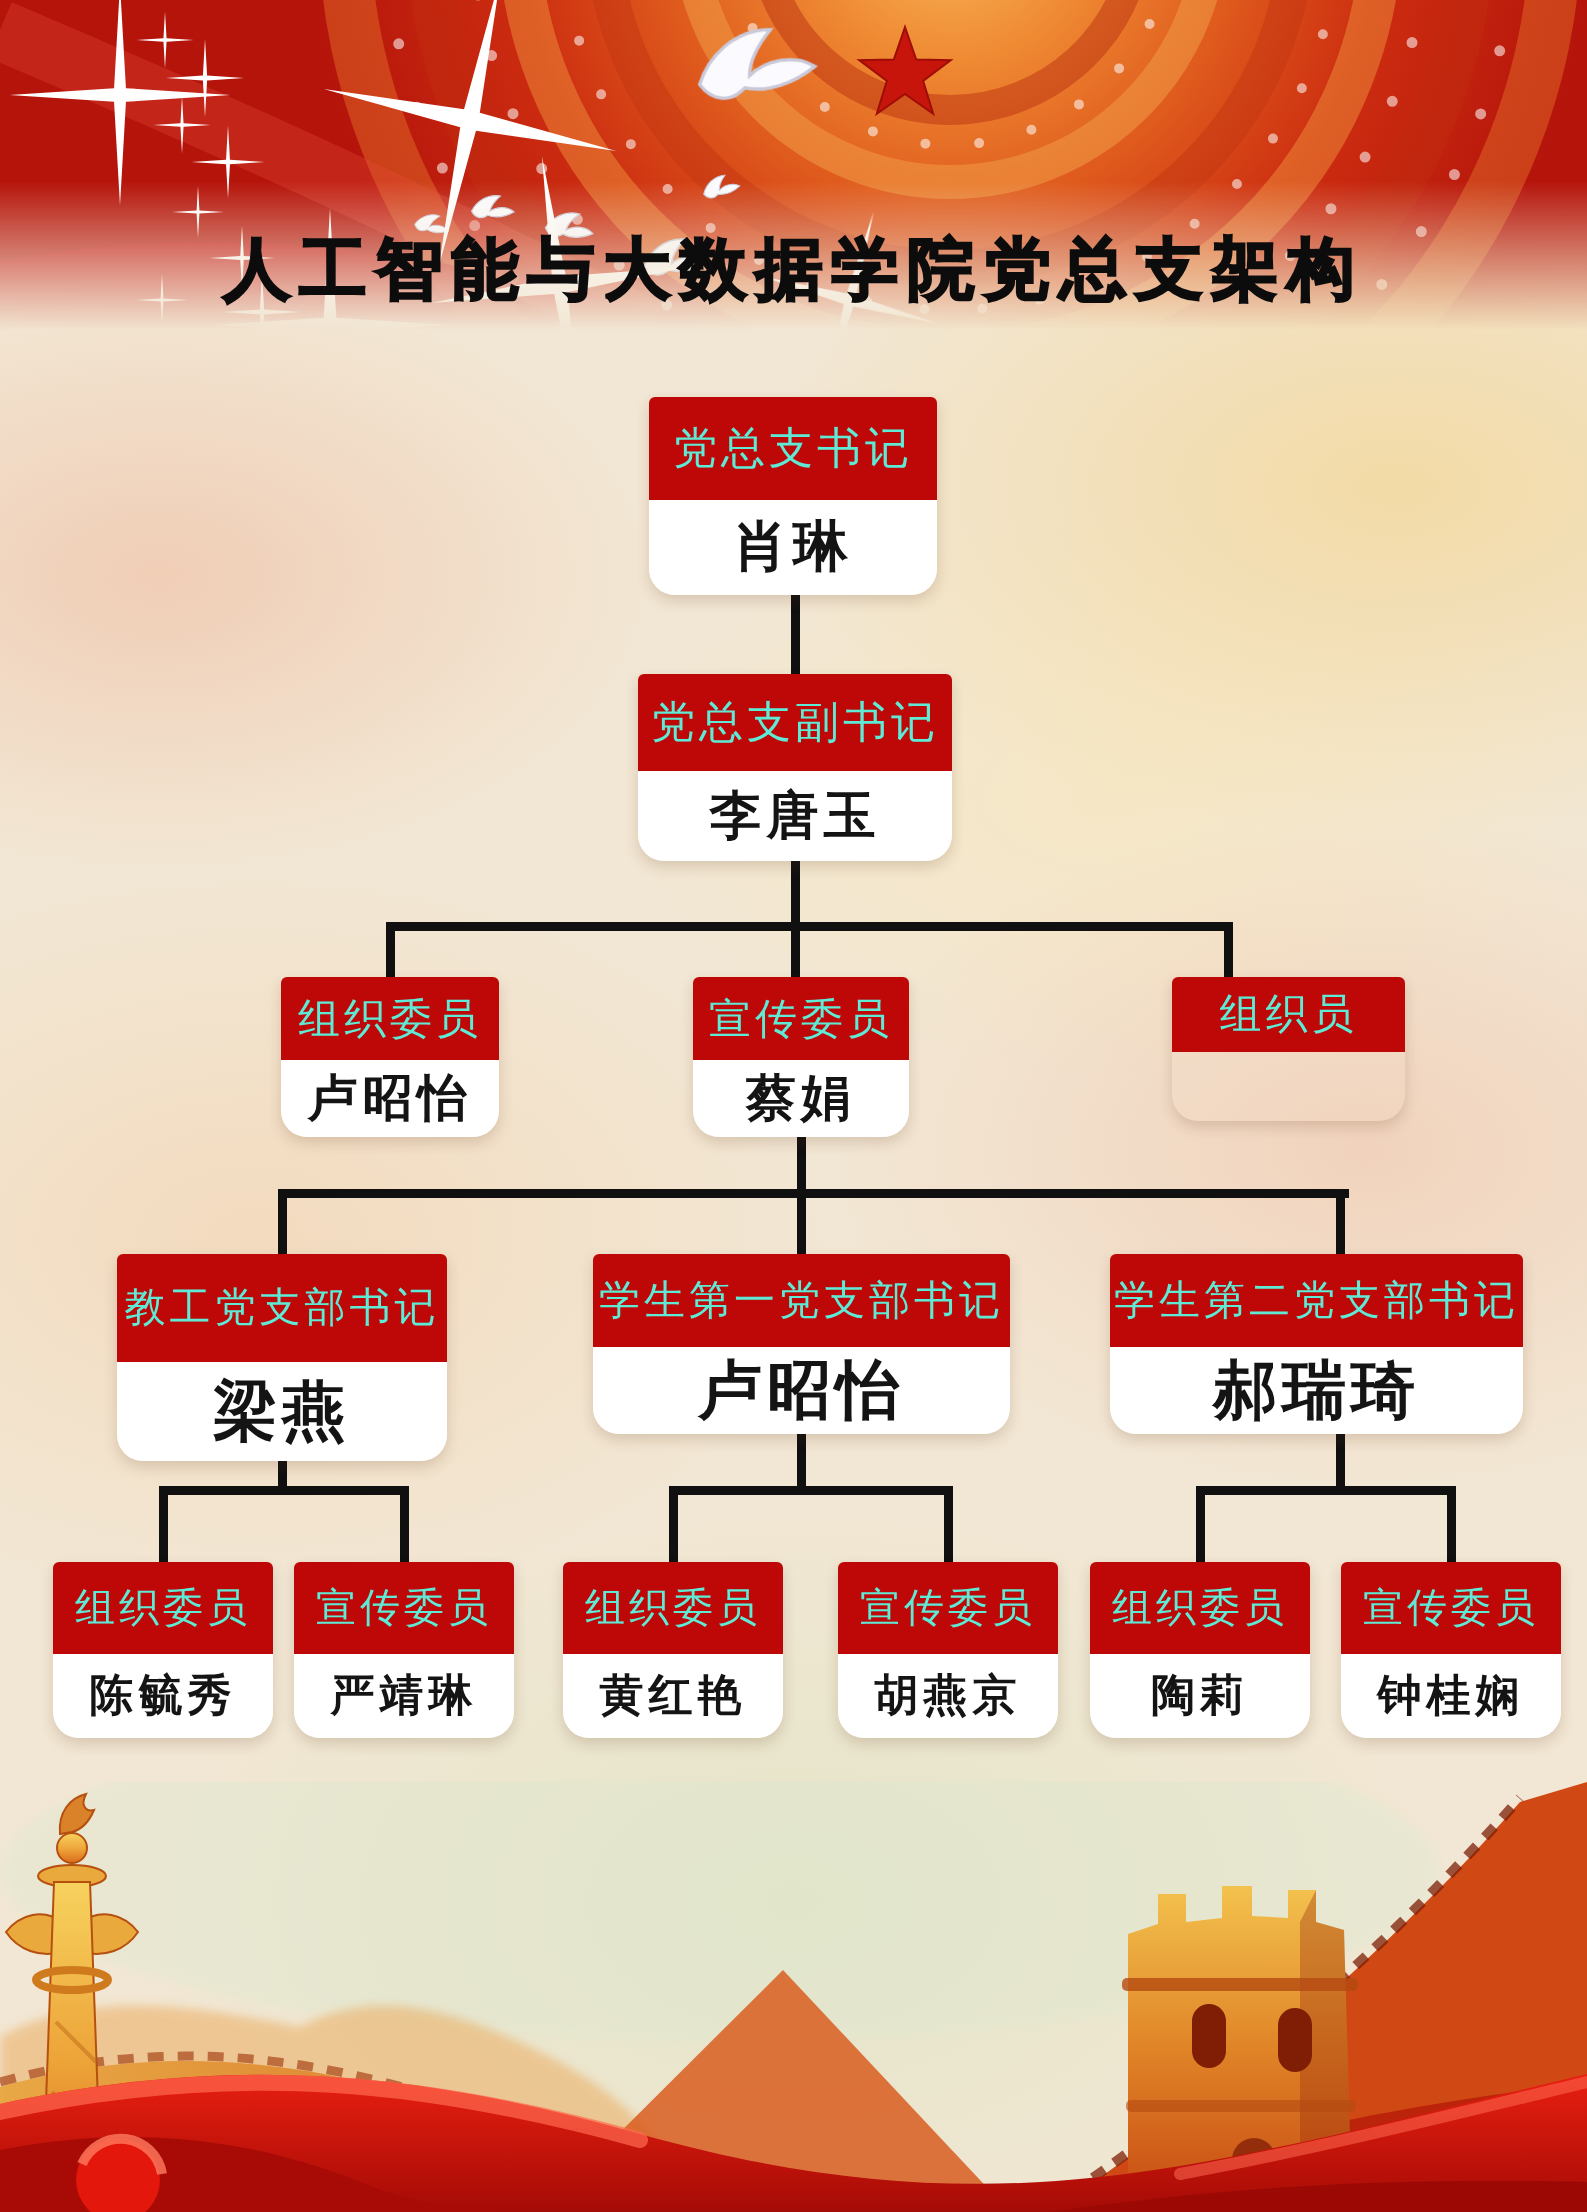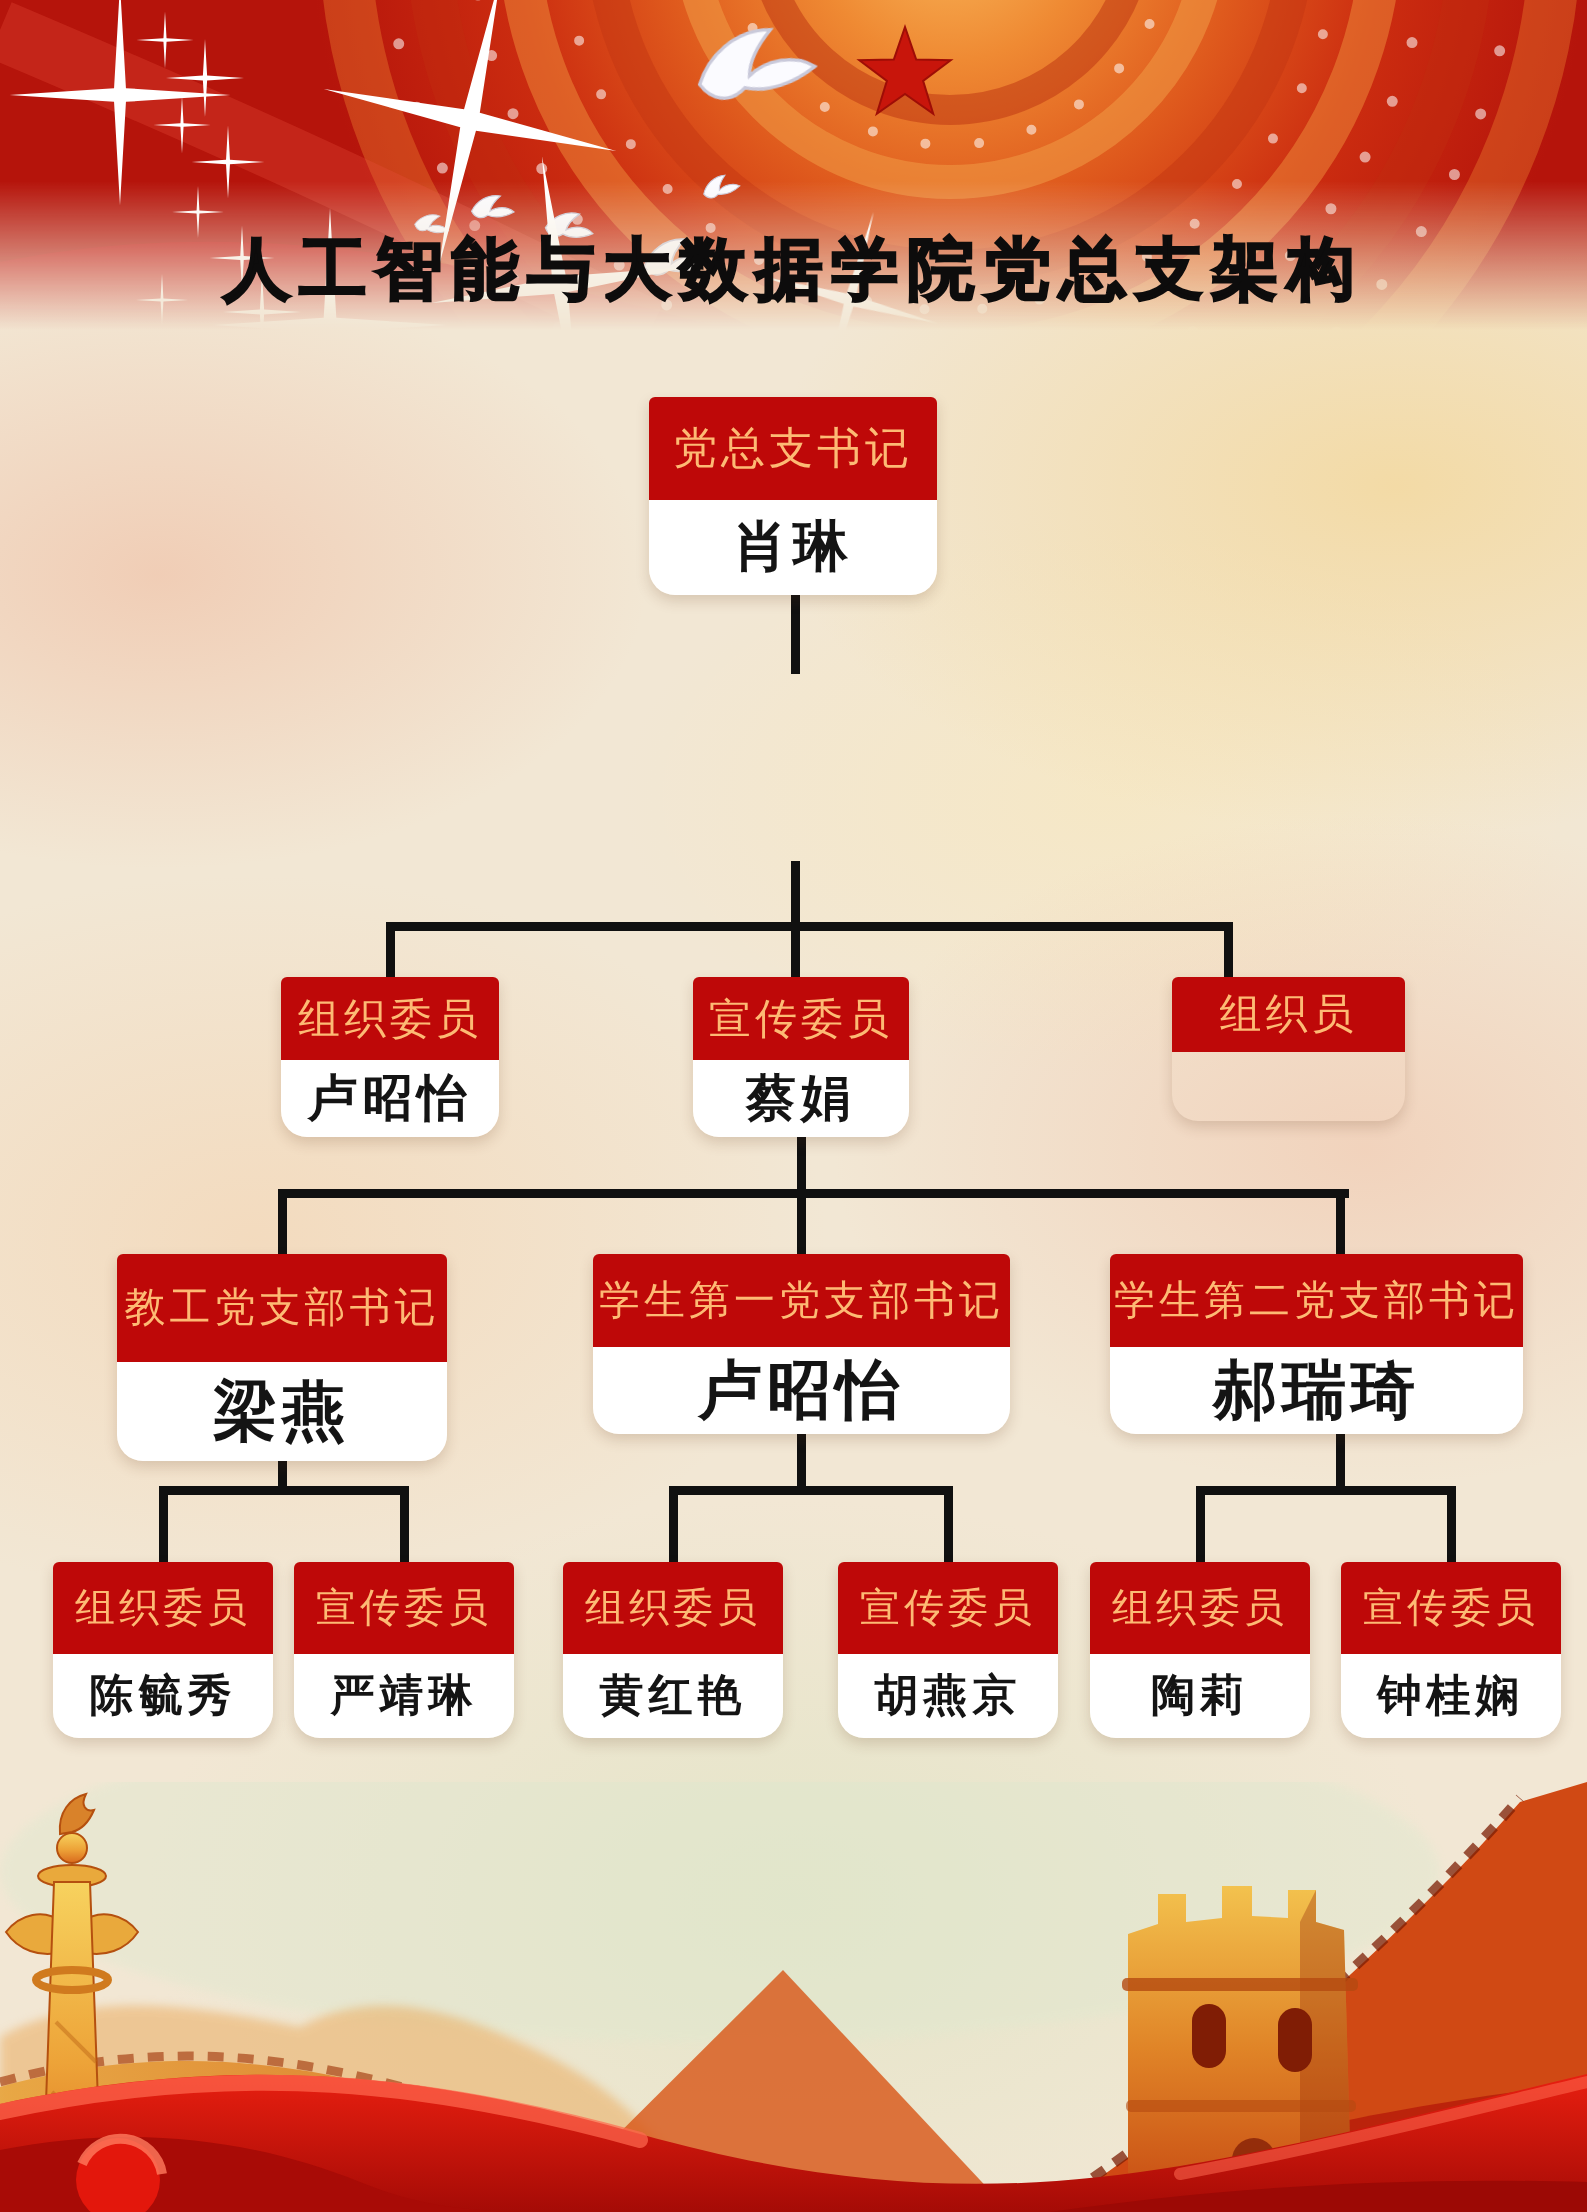--- a/index.html
+++ b/index.html
@@ -23,21 +23,21 @@
     font-family:"DejaVu Sans","Liberation Sans",sans-serif;
     font-size:67px;font-weight:900;letter-spacing:9px;color:#0d0c0c;
     -webkit-text-stroke:2.5px #0d0c0c;
   }
   .node{
     position:absolute;display:flex;flex-direction:column;
     border-radius:6px 6px 26px 26px;
     box-shadow:0 6px 14px rgba(96,52,20,.18);
   }
   .role{
-    background:#be0808;color:#fdba74;height:52%;
+    background:#be0808;color:#5eead4;height:52%;
     display:flex;align-items:center;justify-content:center;
     letter-spacing:4px;border-radius:6px 6px 0 0;
   }
   .nm{
     background:#ffffff;flex:1;display:flex;align-items:center;justify-content:center;
     font-weight:700;color:#141414;letter-spacing:5px;border-radius:0 0 26px 26px;
   }
   .lv1 .role{font-size:44px}.lv1 .nm{font-size:55px}
   .lv2 .role{font-size:44px}.lv2 .nm{font-size:52px}
   .lv3 .role{font-size:42px}.lv3 .nm{font-size:50px}
@@ -143,20 +143,24 @@
   <div class="vline" style="left:1336px;top:1434px;height:61px"></div>
   <div class="hline" style="left:1196px;top:1486px;width:259px"></div>
   <div class="vline" style="left:1196px;top:1486px;height:76px"></div>
   <div class="vline" style="left:1447px;top:1486px;height:76px"></div>
 
   <div class="node lv1" style="left:649px;top:397px;width:288px;height:198px">
     <div class="role">党总支书记</div>
     <div class="nm">肖琳</div>
   </div>
 
+  <div class="node lv2" style="left:638px;top:674px;width:314px;height:187px">
+    <div class="role">党总支副书记</div>
+    <div class="nm">李唐玉</div>
+  </div>
 
   <div class="node lv3" style="left:281px;top:977px;width:218px;height:160px">
     <div class="role">组织委员</div>
     <div class="nm">卢昭怡</div>
   </div>
   <div class="node lv3" style="left:693px;top:977px;width:216px;height:160px">
     <div class="role">宣传委员</div>
     <div class="nm">蔡娟</div>
   </div>
   <div class="node lv3" style="left:1172px;top:977px;width:233px;height:144px">

